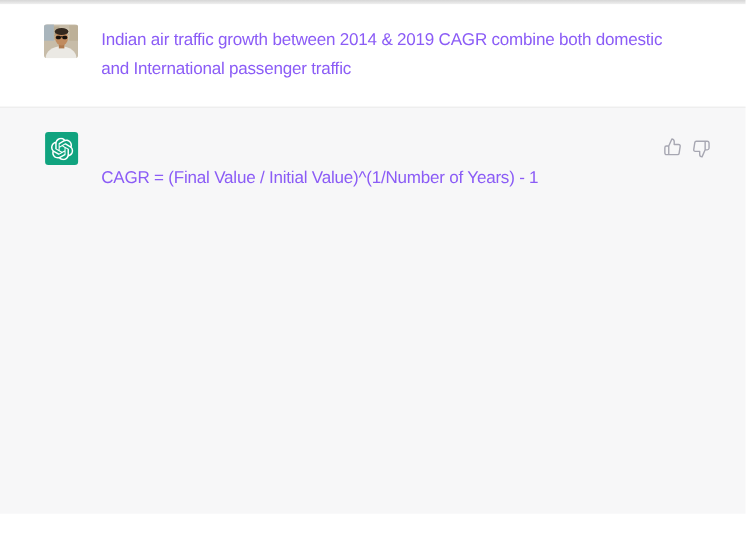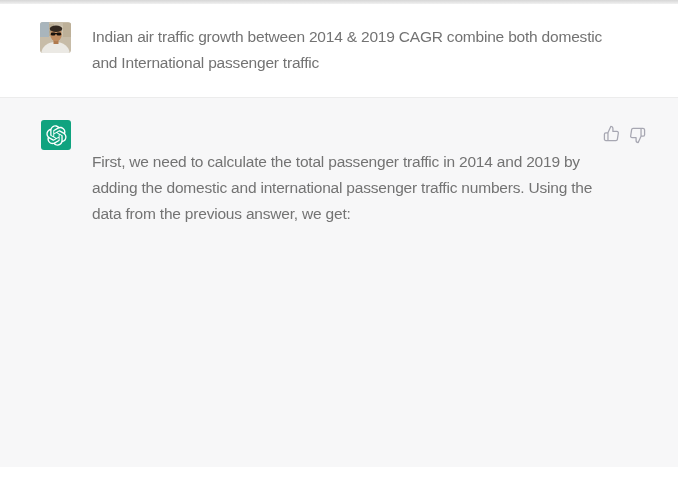--- a/index.html
+++ b/index.html
@@ -3,21 +3,21 @@
 <meta charset="utf-8">
 <style>
   html, body { margin: 0; padding: 0; background: #ffffff; }
   .page {
     position: relative;
     width: 678px;
     height: 500px;
     overflow: hidden;
     background: #ffffff;
     font-family: "Liberation Sans", sans-serif;
-    color: #737373;
+    color: #8b5cf6;
     font-size: 15.5px;
     line-height: 26px;
     letter-spacing: -0.2px;
   }
   .top-edge {
     height: 4px;
     background: linear-gradient(#d6d6d6, #f1f1f1);
   }
   
   .row { display: flex; align-items: flex-start; }
@@ -111,23 +111,21 @@
   </section>
 
   <section class="row assistant">
     <div class="logo-badge">
       <svg width="21" height="21" viewBox="0 0 41 41">
         <path fill="#ffffff" d="M37.5324 16.8707C37.9808 15.5241 38.1363 14.0974 37.9886 12.6859C37.8409 11.2744 37.3934 9.91076 36.676 8.68622C35.6126 6.83404 33.9882 5.3676 32.0373 4.4985C30.0864 3.62941 27.9098 3.40259 25.8215 3.85078C24.8796 2.7893 23.7219 1.94125 22.4257 1.36341C21.1295 0.785575 19.7249 0.491269 18.3058 0.500197C16.1708 0.495044 14.0893 1.16803 12.3614 2.42214C10.6335 3.67624 9.34853 5.44666 8.6917 7.47815C7.30085 7.76286 5.98686 8.3414 4.8377 9.17505C3.68854 10.0087 2.73073 11.0782 2.02839 12.312C0.956464 14.1591 0.498905 16.2988 0.721698 18.4228C0.944492 20.5467 1.83612 22.5449 3.268 24.1293C2.81966 25.4759 2.66413 26.9026 2.81182 28.3141C2.95951 29.7256 3.40701 31.0892 4.12437 32.3138C5.18791 34.1659 6.8123 35.6322 8.76321 36.5013C10.7141 37.3704 12.8907 37.5973 14.9789 37.1492C15.9208 38.2107 17.0786 39.0587 18.3747 39.6366C19.6709 40.2144 21.0755 40.5087 22.4946 40.4998C24.6307 40.5054 26.7133 39.8321 28.4418 38.5772C30.1704 37.3223 31.4556 35.5506 32.1119 33.5179C33.5027 33.2332 34.8167 32.6547 35.9659 31.821C37.115 30.9874 38.0728 29.9178 38.7752 28.684C39.8458 26.8371 40.3023 24.6979 40.0789 22.5748C39.8556 20.4517 38.9639 18.4544 37.5324 16.8707ZM22.4978 37.8849C20.7443 37.8874 19.0459 37.2733 17.6994 36.1501C17.7601 36.117 17.8666 36.0586 17.936 36.0161L25.9004 31.4156C26.1003 31.3019 26.2663 31.137 26.3813 30.9378C26.4964 30.7386 26.5563 30.5124 26.5549 30.2825V19.0542L29.9213 20.998C29.9389 21.0068 29.9541 21.0198 29.9656 21.0359C29.977 21.052 29.9842 21.0707 29.9867 21.0902V30.3889C29.9842 32.375 29.1946 34.2791 27.7909 35.6841C26.3872 37.0892 24.4838 37.8806 22.4978 37.8849ZM6.39227 31.0064C5.51397 29.4888 5.19742 27.7107 5.49804 25.9832C5.55718 26.0187 5.66048 26.0818 5.73461 26.1244L13.699 30.7248C13.8975 30.8408 14.1233 30.902 14.3532 30.902C14.583 30.902 14.8088 30.8408 15.0073 30.7248L24.731 25.1103V28.9979C24.7321 29.0177 24.7283 29.0376 24.7199 29.0556C24.7115 29.0736 24.6988 29.0893 24.6829 29.1012L16.6317 33.7497C14.9096 34.7416 12.8643 35.0097 10.9447 34.4954C9.02506 33.9811 7.38785 32.7263 6.39227 31.0064ZM4.29707 13.6194C5.17156 12.0998 6.55279 10.9364 8.19885 10.3327C8.19885 10.4013 8.19491 10.5228 8.19491 10.6071V19.808C8.19351 20.0378 8.25334 20.2638 8.36823 20.4629C8.48312 20.6619 8.64893 20.8267 8.84863 20.9404L18.5723 26.5542L15.206 28.4979C15.1894 28.5089 15.1703 28.5155 15.1505 28.5173C15.1307 28.5191 15.1107 28.5159 15.0924 28.5081L7.04046 23.8557C5.32135 22.8601 4.06716 21.2235 3.55289 19.3046C3.03862 17.3858 3.30624 15.3413 4.29707 13.6194ZM31.955 20.0556L22.2312 14.4411L25.5976 12.4981C25.6142 12.4872 25.6333 12.4805 25.6531 12.4787C25.6729 12.4769 25.6928 12.4801 25.7111 12.4879L33.7631 17.1364C34.9967 17.849 36.0017 18.8982 36.6606 20.1613C37.3194 21.4244 37.6047 22.849 37.483 24.2684C37.3613 25.6878 36.8376 27.0432 35.9731 28.1712C35.1086 29.2993 33.9393 30.1536 32.6017 30.6372C32.6017 30.5679 32.6017 30.4456 32.6017 30.3621V21.1612C32.6028 20.9317 32.5427 20.7059 32.4278 20.5073C32.3128 20.3087 32.1471 20.1442 31.955 20.0556ZM35.3055 15.0128C35.2464 14.9765 35.1431 14.9142 35.069 14.8717L27.1045 10.2712C26.906 10.1554 26.6803 10.0943 26.4504 10.0943C26.2206 10.0943 25.9948 10.1554 25.7963 10.2712L16.0726 15.8858V11.9982C16.0715 11.9783 16.0753 11.9585 16.0837 11.9405C16.0921 11.9225 16.1048 11.9068 16.1207 11.8949L24.1719 7.25025C25.4053 6.53903 26.8158 6.19376 28.2383 6.25482C29.6608 6.31589 31.0364 6.78077 32.2044 7.59508C33.3723 8.40939 34.2842 9.53945 34.8334 10.8531C35.3826 12.1667 35.5464 13.6095 35.3055 15.0128ZM14.2424 21.9419L10.8752 19.9981C10.8576 19.9893 10.8423 19.9763 10.8309 19.9602C10.8195 19.9441 10.8122 19.9254 10.8098 19.9058V10.6071C10.8107 9.18295 11.2173 7.78848 11.9819 6.58696C12.7466 5.38544 13.8377 4.42659 15.1275 3.82264C16.4173 3.21869 17.8524 2.99464 19.2649 3.1767C20.6775 3.35876 22.0089 3.93941 23.1034 4.85067C23.0427 4.88379 22.937 4.94215 22.8668 4.98473L14.9024 9.58517C14.7025 9.69878 14.5366 9.86356 14.4215 10.0626C14.3065 10.2616 14.2466 10.4877 14.2479 10.7175L14.2424 21.9419ZM16.071 17.9991L20.4018 15.4978L24.7325 17.9975V22.9985L20.4018 25.4983L16.071 22.9985V17.9991Z"></path>
       </svg>
     </div>
 
     <div class="assistant-content">
-      <p>First, we need to calculate the total passenger traffic in 2014 and 2019 by
-adding the domestic and international passenger traffic numbers. Using the
-data from the previous answer, we get:</p>
+      <p>CAGR = (Final Value / Initial Value)^(1/Number of Years) - 1</p>
       
       
       
     </div>
 
     <div class="feedback">
       <button title="">
         <svg class="up" width="17" height="17" viewBox="0 0 24 24" fill="none" stroke="#a7a7b2" stroke-width="1.8" stroke-linecap="round" stroke-linejoin="round">
           <path d="M14 9V5a3 3 0 0 0-3-3l-4 9v11h11.28a2 2 0 0 0 2-1.7l1.38-9a2 2 0 0 0-2-2.3zM7 22H4a2 2 0 0 1-2-2v-7a2 2 0 0 1 2-2h3"></path>
         </svg>

